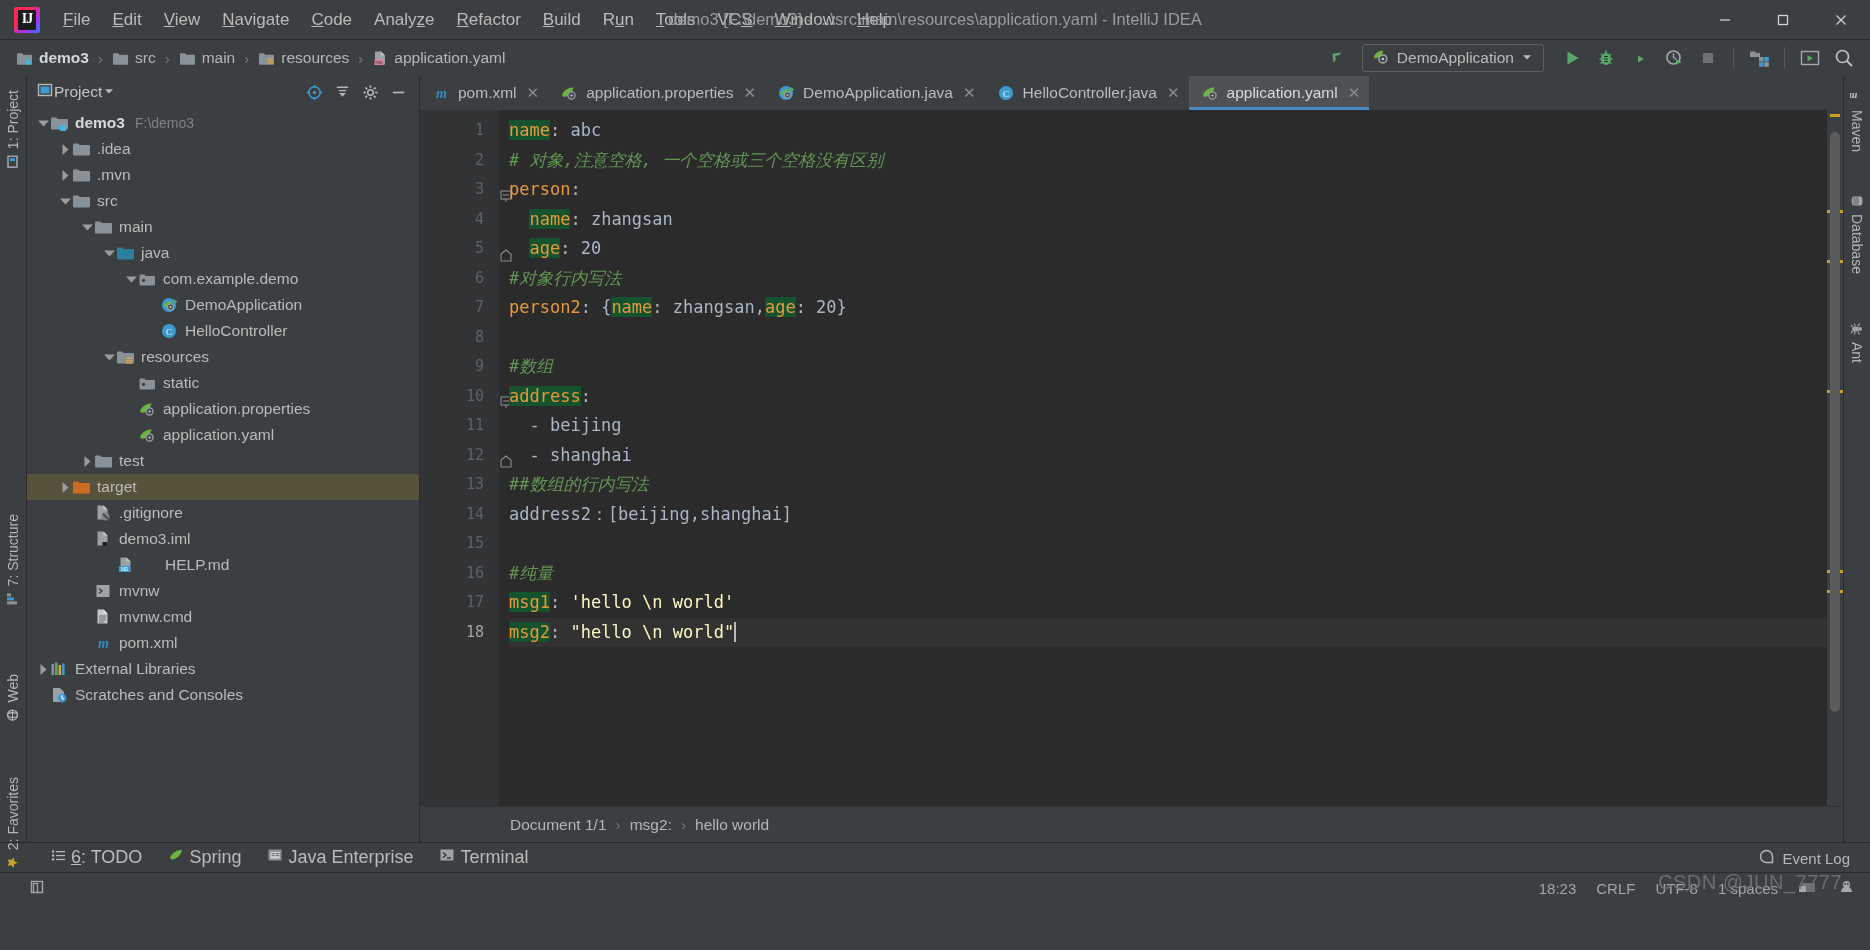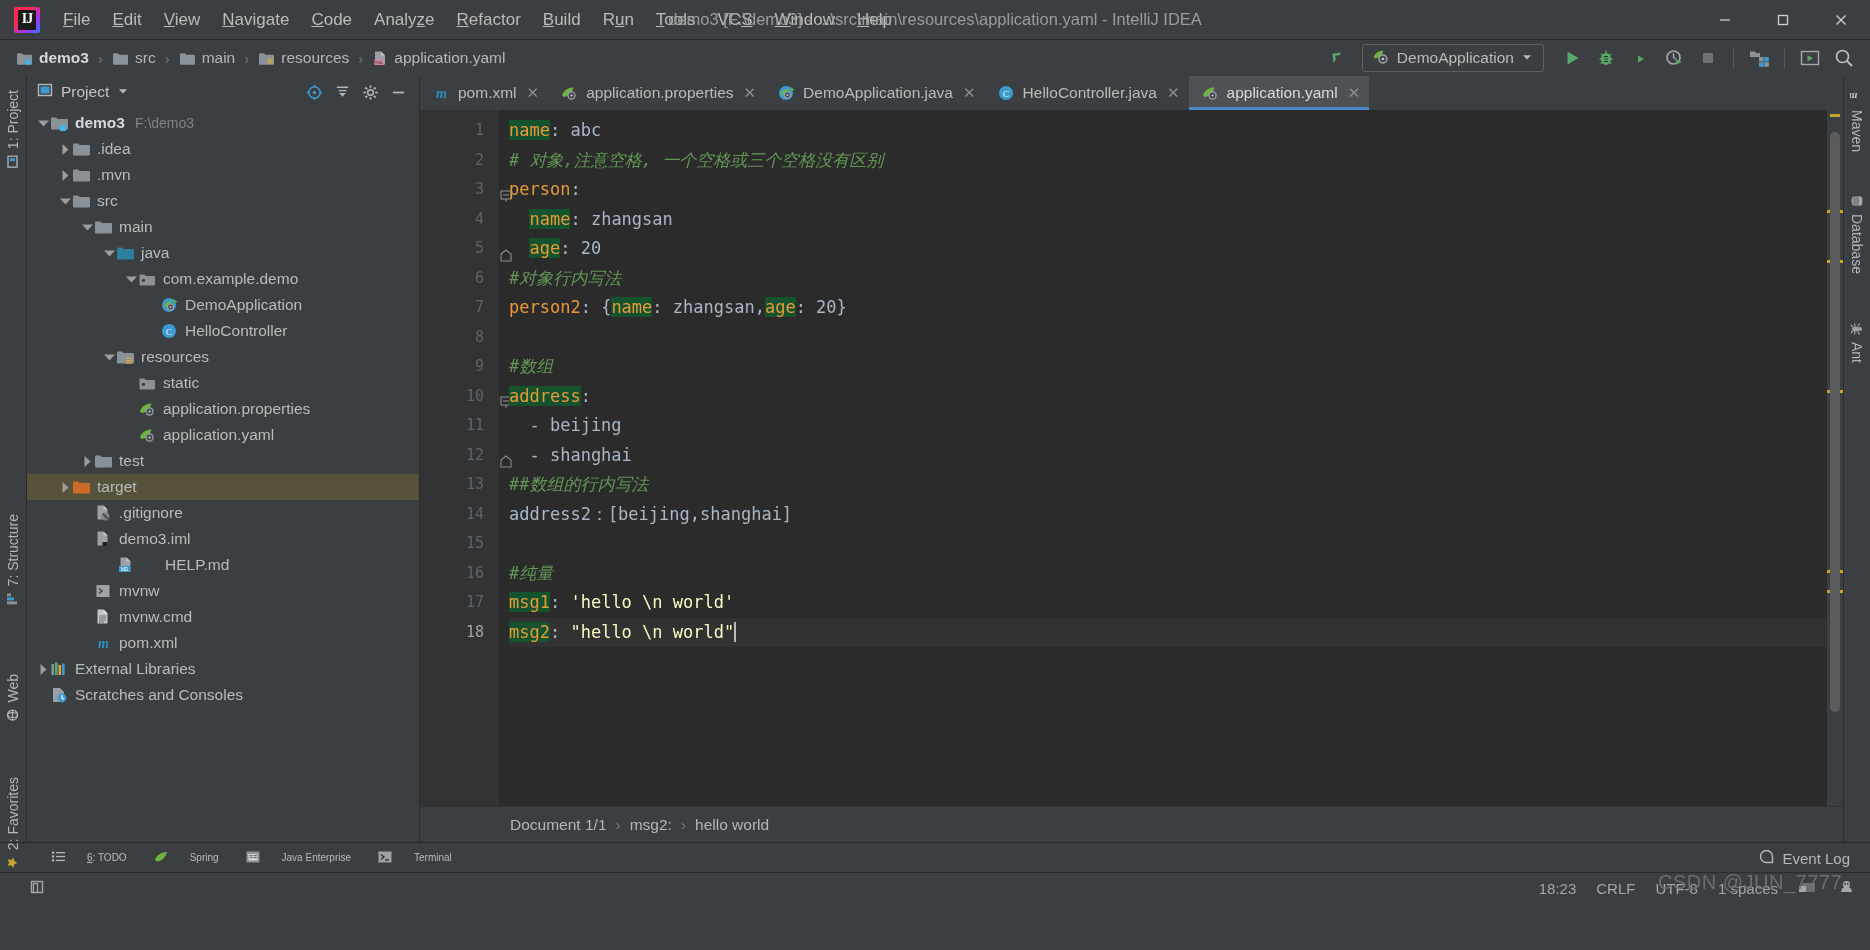--- a/index.html
+++ b/index.html
@@ -71,21 +71,21 @@
   }
   .vtab.up { writing-mode: vertical-rl; transform: rotate(180deg); }
   .vtab .vic { transform: rotate(90deg); display: flex; }
   .vtab.up .vic { transform: rotate(-90deg); }
 
   
   .project-panel {
     width: 393px; flex: 0 0 393px; background: #3c3f41; display: flex; flex-direction: column;
     border-right: 1px solid #2b2b2b;
   }
-  .pp-head { height: 32px; display: flex; align-items: center; padding: 0 8px 0 10px; gap: 8px; text-align: right; }
+  .pp-head { height: 32px; display: flex; align-items: center; padding: 0 8px 0 10px; gap: 1px; text-align: right; }
   .pp-title { font-size: 15.5px; color: #c3c4c6; }
   .pp-head-actions { margin-left: auto; display: flex; align-items: center; gap: 2px; }
   .pp-act { width: 26px; height: 24px; display: flex; align-items: center; justify-content: center; border-radius: 3px; }
   .tree { flex: 1; overflow: hidden; padding-top: 2px; font-size: 15.5px; }
   .trow { height: 26px; display: flex; align-items: center; white-space: nowrap; padding-right: 6px; }
   .trow.hl { background: #56523c; }
   .arrow { width: 13px; height: 13px; display: flex; align-items: center; justify-content: center; flex: 0 0 13px; }
   .arrow svg { fill: #9a9c9e; }
   .ticon { width: 19px; height: 17px; margin-right: 6px; display: flex; align-items: center; flex: 0 0 19px; }
   .tlabel { color: #bbbbbb; }
@@ -140,21 +140,21 @@
     height: 36px; flex: 0 0 36px; background: #3c3f41; display: flex; align-items: center;
     padding-left: 90px; gap: 9px; font-size: 15.5px; color: #b5b7b9; border-top: 1px solid #313335;
   }
   .bsep { color: #76797b; }
 
   
   .toolwin-bar {
     height: 30px; flex: 0 0 30px; background: #3c3f41; display: flex; align-items: center;
     padding-left: 38px; gap: 0px; border-top: 1px solid #2b2b2b;
   }
-  .tw { display: flex; align-items: center; gap: 21px; padding: 3px 13px; font-size: 10px; color: #bbbbbb; }
+  .tw { display: flex; align-items: center; gap: 5px; padding: 3px 13px; font-size: 18px; color: #bbbbbb; }
   .tw .u { text-decoration: underline; }
   .status-bar {
     height: 32px; flex: 0 0 32px; background: #3c3f41; display: flex; align-items: center;
     padding: 0 14px 0 28px; font-size: 15px; color: #a4a6a8; border-top: 1px solid #2b2b2b;
     position: relative;
   }
   .st-right { margin-left: auto; display: flex; align-items: center; gap: 20px; }
   .watermark {
     position: absolute; right: 28px; bottom: 10px; font-size: 20px; color: #6e7173;
     font-family: "Liberation Sans", sans-serif; letter-spacing: .5px; pointer-events: none;

